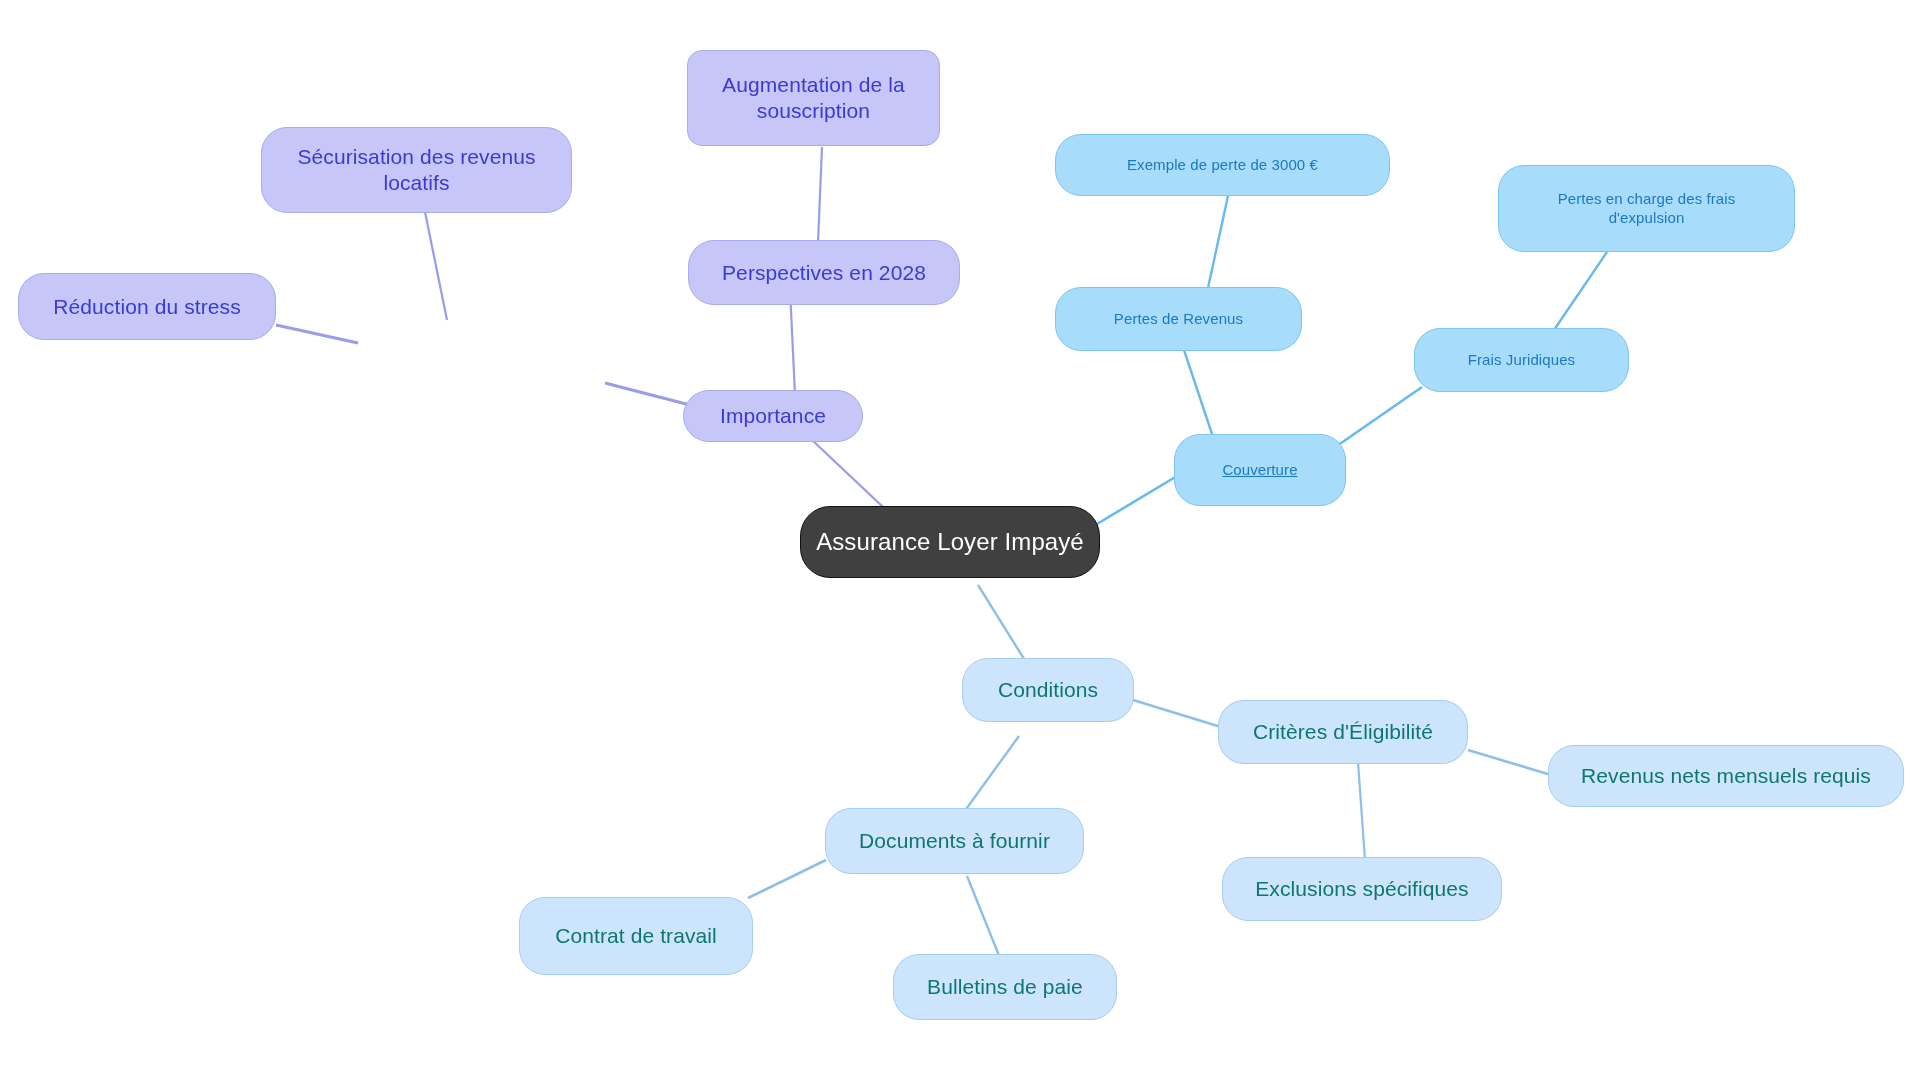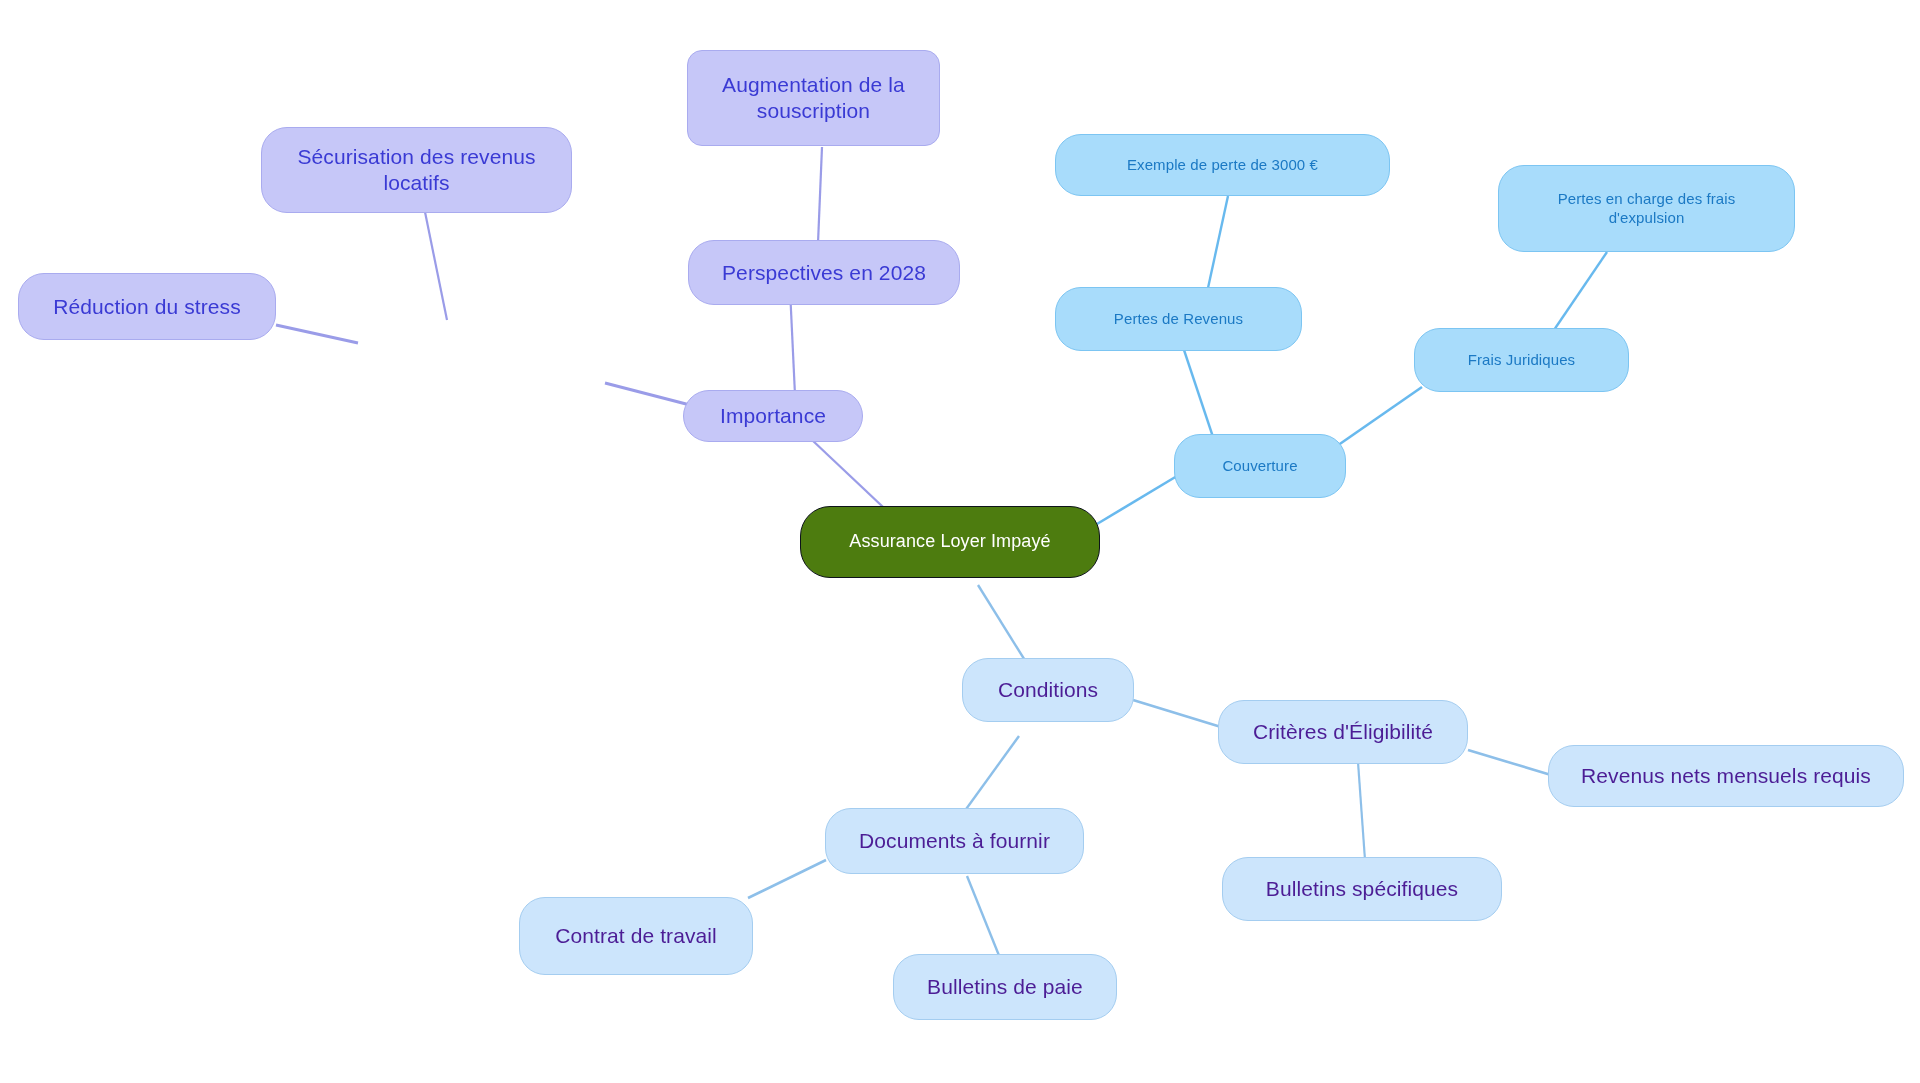--- a/index.html
+++ b/index.html
@@ -37,42 +37,42 @@
     text-align: center;
     border-radius: 26px;
     border-style: solid;
     border-width: 1.4px;
     line-height: 1.22;
     padding: 4px 14px;
     white-space: pre-line;
     letter-spacing: 0.1px;
   }
   .node-root {
-    background: #4d7c0f;
+    background: #404040;
     border-color: #0d131a;
     color: #ffffff;
-    font-size: 18px;
+    font-size: 24px;
     border-radius: 30px;
   }
   .node-purple {
     background: #c6c7f8;
     border-color: #a9abef;
     color: #3a3ad4;
     font-size: 21px;
   }
   .node-blue-strong {
     background: #a8dcfb;
     border-color: #7cc5f2;
     color: #1b79c4;
     font-size: 15px;
   }
   .node-blue-light {
     background: #cce5fc;
     border-color: #a4cdf0;
-    color: #4c1d95;
+    color: #0f766e;
     font-size: 21px;
   }
 </style>
 </head>
 <body>
 
 <div id="mindmap">
 
   <svg id="edges" viewBox="0 0 1920 1083">
     <line x1="900" y1="523" x2="812" y2="440" stroke="#9a9ce8" stroke-width="2.2"></line>
@@ -103,38 +103,38 @@
   <div class="node node-purple" style="left:261px; top:127px; width:311px; height:86px;">Sécurisation des revenus
 locatifs</div>
 
   <div class="node node-purple" style="left:18px; top:273px; width:258px; height:67px;">Réduction du stress</div>
 
   <div class="node node-purple" style="left:688px; top:240px; width:272px; height:65px;">Perspectives en 2028</div>
 
   <div class="node node-purple" style="left:687px; top:50px; width:253px; height:96px;border-radius:15px;">Augmentation de la
 souscription</div>
 
-  <div class="node node-blue-strong" style="left:1174px; top:434px; width:172px; height:64px;">Couverture</div>
+  <div class="node node-blue-strong" style="left:1174px; top:434px; width:172px; height:72px;text-decoration:underline;">Couverture</div>
 
   <div class="node node-blue-strong" style="left:1055px; top:287px; width:247px; height:64px;">Pertes de Revenus</div>
 
   <div class="node node-blue-strong" style="left:1055px; top:134px; width:335px; height:62px;">Exemple de perte de 3000 €</div>
 
   <div class="node node-blue-strong" style="left:1414px; top:328px; width:215px; height:64px;">Frais Juridiques</div>
 
   <div class="node node-blue-strong" style="left:1498px; top:165px; width:297px; height:87px;">Pertes en charge des frais
 d'expulsion</div>
 
   <div class="node node-blue-light" style="left:962px; top:658px; width:172px; height:64px;">Conditions</div>
 
   <div class="node node-blue-light" style="left:1218px; top:700px; width:250px; height:64px;">Critères d'Éligibilité</div>
 
   <div class="node node-blue-light" style="left:1548px; top:745px; width:356px; height:62px;">Revenus nets mensuels requis</div>
 
-  <div class="node node-blue-light" style="left:1222px; top:857px; width:280px; height:64px;">Bulletins spécifiques</div>
+  <div class="node node-blue-light" style="left:1222px; top:857px; width:280px; height:64px;">Exclusions spécifiques</div>
 
   <div class="node node-blue-light" style="left:825px; top:808px; width:259px; height:66px;">Documents à fournir</div>
 
   <div class="node node-blue-light" style="left:519px; top:897px; width:234px; height:78px;">Contrat de travail</div>
 
   <div class="node node-blue-light" style="left:893px; top:954px; width:224px; height:66px;">Bulletins de paie</div>
 
 </div>
 
 </body></html>

